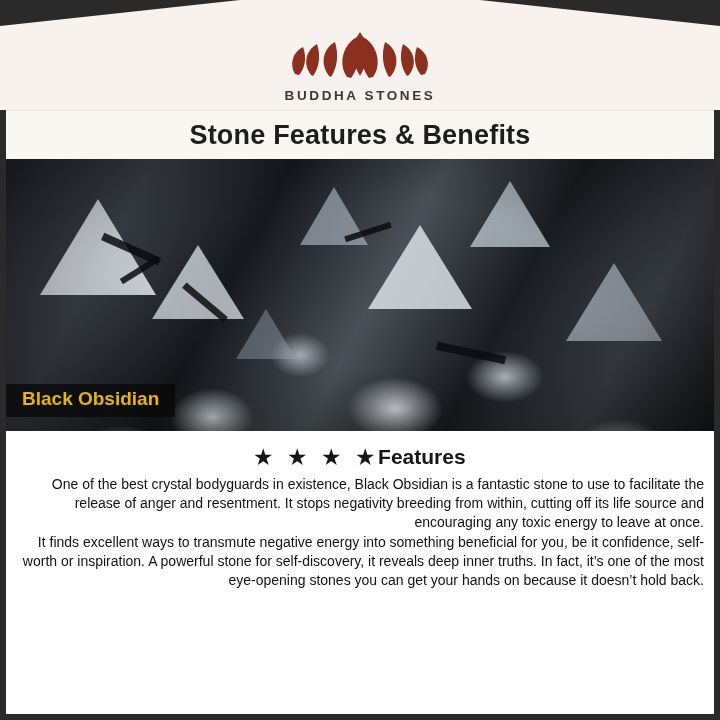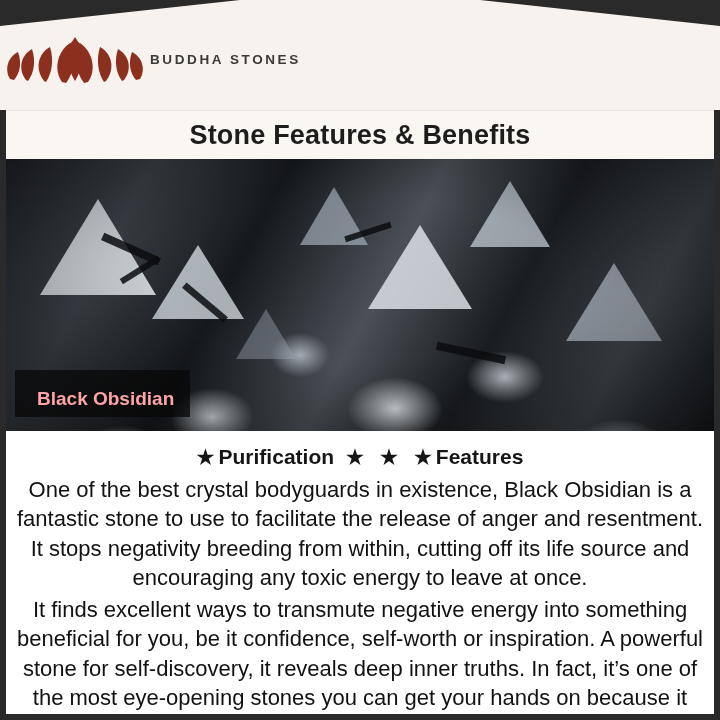--- a/index.html
+++ b/index.html
@@ -20,24 +20,24 @@
     background: #f6f1ec;
     box-sizing: border-box;
   }
 
   
   .brand {
     position: relative;
     height: 110px;
     background: #f7f2ed;
     display: flex;
-    flex-direction: row;
+    flex-direction: column;
     align-items: center;
     justify-content: flex-start;
-    padding-top: 6px;
+    padding-top: 20px;
     box-sizing: border-box;
   }
   .brand-mark {
     width: 150px;
     height: 66px;
     display: block;
   }
   .brand-name {
     margin-top: 2px;
     font-size: 13.5px;
@@ -125,27 +125,27 @@
   .s3 { top: 140px; left: 178px; width: 54px; height: 7px; transform: rotate(40deg); }
   .s4 { top: 70px;  left: 344px; width: 48px; height: 6px; transform: rotate(-18deg); }
   .s5 { top: 190px; left: 436px; width: 70px; height: 8px; transform: rotate(12deg); }
   .vignette {
     position: absolute;
     inset: 0;
     background: radial-gradient(ellipse at 50% 45%, rgba(0,0,0,0) 40%, rgba(0,0,0,0.45) 100%);
   }
   .caption {
     position: absolute;
-    left: 15px;
+    left: 0;
     bottom: 14px;
     background: rgba(8,8,8,0.78);
-    color: #fca5a5;
+    color: #eab308;
     font-size: 19px;
     font-weight: bold;
-    padding: 18px 16px 7px 22px;
+    padding: 4px 16px 7px 22px;
   }
 
   
   .body-area {
     background: #ffffff;
     padding: 12px 16px 0 16px;
     box-sizing: border-box;
     height: 290px;
   }
   .keywords {
@@ -165,25 +165,25 @@
     white-space: nowrap;
   }
   .kw .star {
     font-size: 20px;
     margin-right: 4px;
     color: #161616;
   }
   .kw + .kw { margin-left: 6px; }
 
   .para {
-    font-size: 22px;
+    font-size: 14px;
     line-height: 1.34;
     color: #121212;
     margin: 0 0 2px 0;
-    text-align: center;
+    text-align: right;
   }
 
   
   .bottom-bar {
     position: absolute;
     left: 0; right: 0; bottom: 0;
     height: 6px;
     background: #2a2a2a;
   }
   .side-left, .side-right {
@@ -250,21 +250,20 @@
     <div class="shard s5"></div>
     <div class="vignette"></div>
     <div class="caption">Black Obsidian</div>
   </div>
 
   <div class="body-area">
 
     <div class="keywords">
       <span class="kw">
         <span class="star">★</span>
-        <span>Purification</span>
       </span>
       <span class="kw">
         <span class="star">★</span>
       </span>
       <span class="kw">
         <span class="star">★</span>
       </span>
       <span class="kw">
         <span class="star">★</span>
         <span>Features</span>

